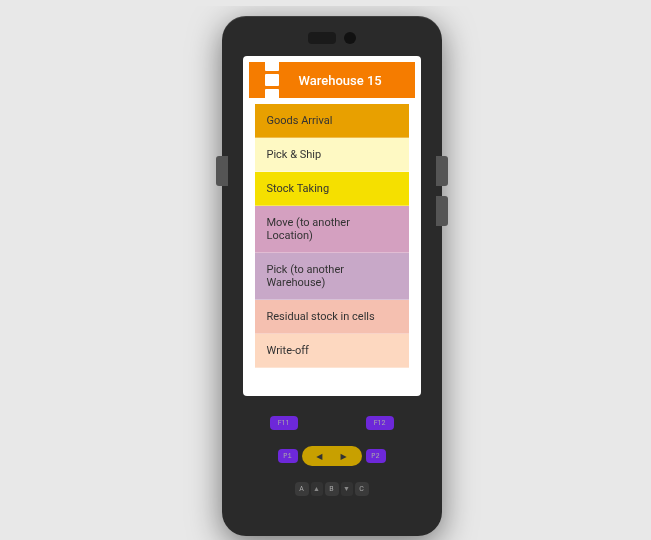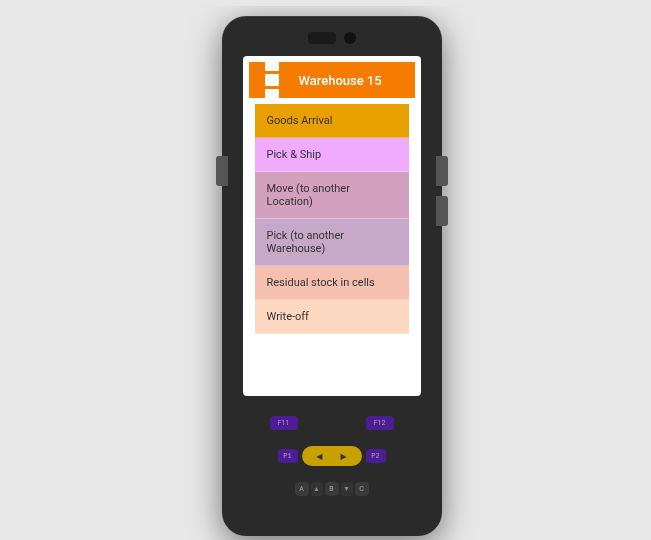--- a/index.html
+++ b/index.html
@@ -123,21 +123,21 @@
     .menu-item {
       padding: 10px 12px;
       font-size: 11px;
       font-weight: 400;
       color: #333;
       cursor: pointer;
       border-bottom: 1px solid rgba(255,255,255,0.3);
     }
 
     .menu-item-1 { background: #e8a000; color: #333; }
-    .menu-item-2 { background: #f0abfc; color: #333; }
+    .menu-item-2 { background: #fef9c3; color: #333; }
     .menu-item-3 { background: #f5e000; color: #333; }
     .menu-item-4 { background: #d4a0c0; color: #333; }
     .menu-item-5 { background: #c8a8c8; color: #333; }
     .menu-item-6 { background: #f5c0b0; color: #333; }
     .menu-item-7 { background: #fdd8c0; color: #333; }
 
     .server-exchange-btn {
       background: #f55a00;
       color: white;
       text-align: center;
@@ -162,21 +162,21 @@
     }
 
     .keypad-row {
       display: flex;
       gap: 4px;
       align-items: center;
       justify-content: center;
     }
 
     .key {
-      background: #4c1d95;
+      background: #6d28d9;
       border-radius: 4px;
       color: #aaa;
       font-size: 7px;
       display: flex;
       align-items: center;
       justify-content: center;
       cursor: pointer;
     }
     .key-fn { width: 28px; height: 14px; }
     .key-p { width: 20px; height: 14px; font-family: Liberation Mono, monospace; }
@@ -223,20 +223,21 @@
         <div class="hamburger-line"></div>
         <div class="hamburger-line"></div>
         <div class="hamburger-line"></div>
       </div>
       <span class="header-title">Warehouse 15</span>
     </div>
 
     <div class="menu-list">
       <div class="menu-item menu-item-1">Goods Arrival</div>
       <div class="menu-item menu-item-2">Pick &amp; Ship</div>
+      <div class="menu-item menu-item-3">Stock Taking</div>
       <div class="menu-item menu-item-4">Move (to another Location)</div>
       <div class="menu-item menu-item-5">Pick (to another Warehouse)</div>
       <div class="menu-item menu-item-6">Residual stock in cells</div>
       <div class="menu-item menu-item-7">Write-off</div>
     </div>
 
   </div>
 
   <div class="keypad">
 

